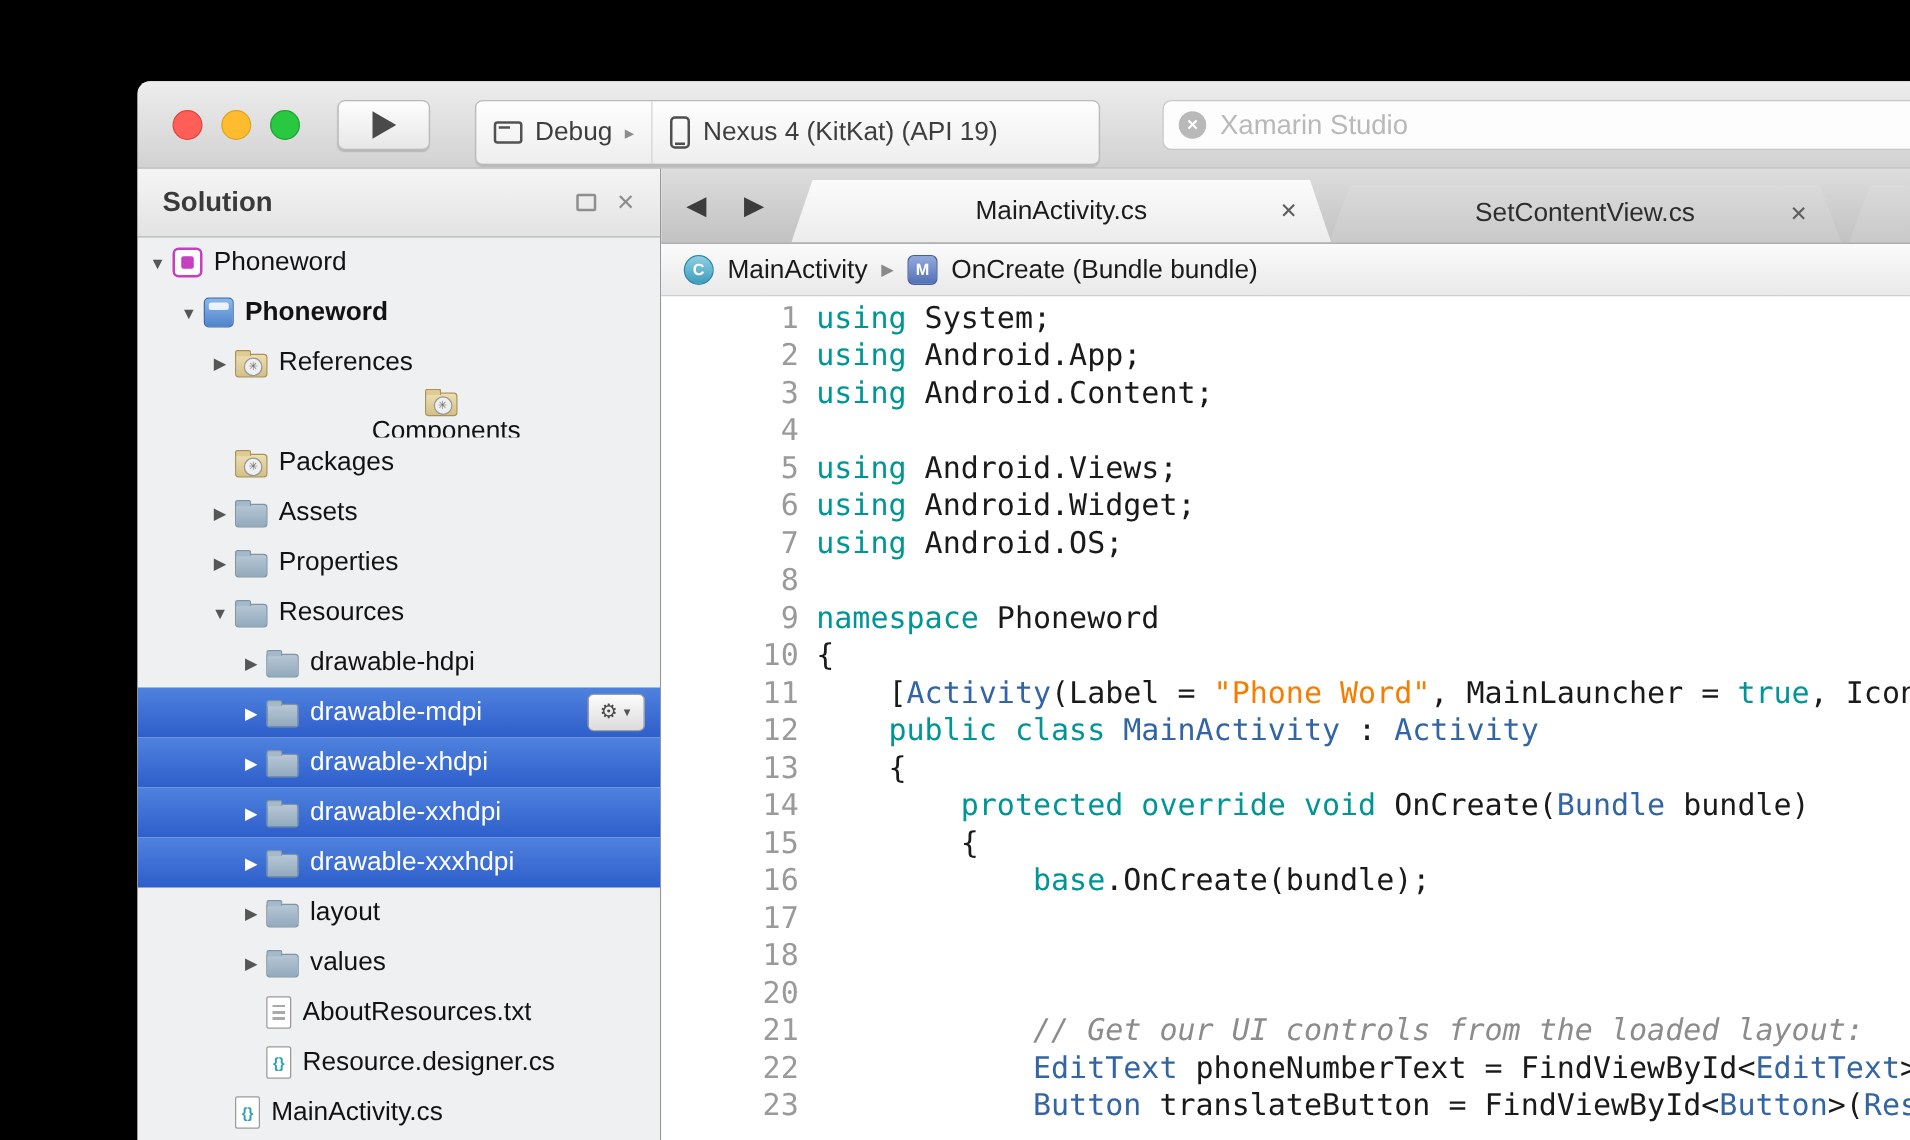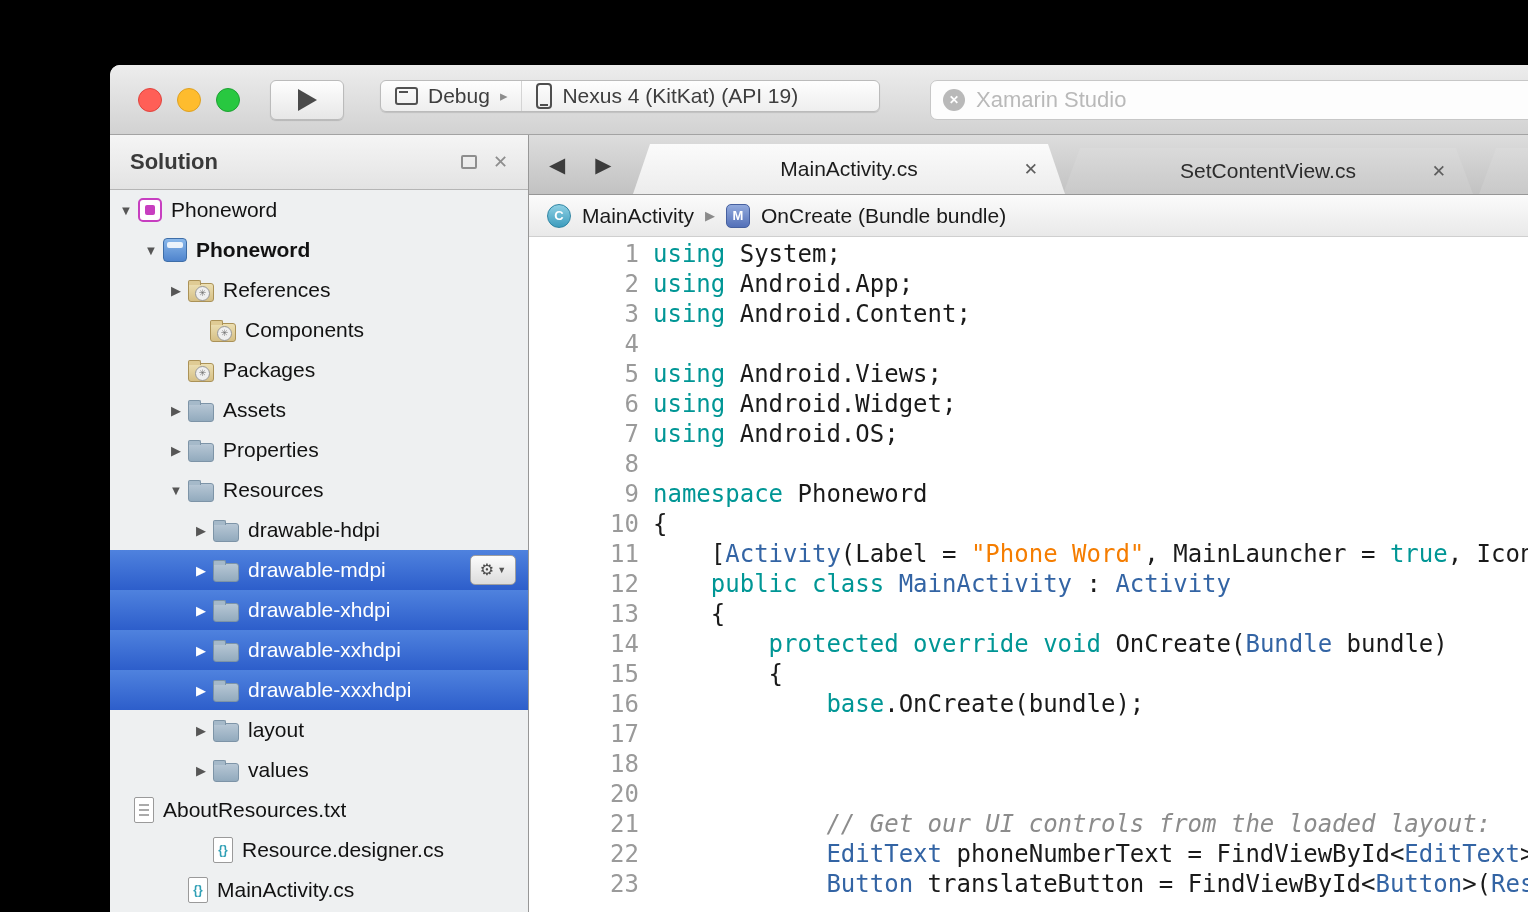--- a/index.html
+++ b/index.html
@@ -20,21 +20,21 @@
   .light-yellow { background:#febc2e; border:1px solid #dea123; }
   .light-green  { background:#28c840; border:1px solid #1ea133; }
 
   .run-button { position:absolute; left:160px; top:15px; width:74px; height:40px;
                 background:linear-gradient(#fefefe,#e7e7e7); border:1px solid #bbb;
                 border-radius:6px; box-shadow:0 1px 1px rgba(0,0,0,.15);
                 display:flex; align-items:center; justify-content:center; }
   .play-triangle { width:0; height:0; border-left:19px solid #4a4a4a;
                    border-top:11px solid transparent; border-bottom:11px solid transparent; }
 
-  .config-capsule { position:absolute; left:270px; top:15px; width:500px; height:32px;
+  .config-capsule { position:absolute; left:270px; top:15px; width:500px; height:52px;
                     background:linear-gradient(#fefefe,#eee); border:1px solid #bbb;
                     border-radius:6px; box-shadow:0 1px 1px rgba(0,0,0,.12);
                     display:flex; align-items:stretch; }
   .seg { display:flex; align-items:center; gap:10px; padding:0 14px; }
   .seg-debug { border-right:1px solid #d4d4d4; }
   .seg-label { font-size:21px; color:#3e3e3e; white-space:nowrap; }
   .debug-icon { width:23px; height:18px; border:2px solid #525252; border-radius:3px; position:relative; }
   .debug-icon::after { content:""; position:absolute; top:2px; left:2px; width:9px; height:2px; background:#525252; }
   .disclosure { font-size:15px; color:#8c8c8c; }
   .phone-icon { width:16px; height:26px; border:2px solid #4e4e4e; border-radius:4px; position:relative; }
@@ -199,21 +199,21 @@
 
   </div>
 
   <div class="tree-row" style="padding-left: 54px;">
     <span class="expander">▶</span>
     <span class="tree-icon icon-folder-badge"></span>
     <span class="tree-label">References</span>
 
   </div>
 
-  <div class="tree-row" style="padding-left: 76px;">
+  <div class="tree-row" style="padding-left: 76px; flex-direction: column;">
     <span class="expander"></span>
     <span class="tree-icon icon-folder-badge"></span>
     <span class="tree-label">Components</span>
 
   </div>
 
   <div class="tree-row" style="padding-left: 54px;">
     <span class="expander"></span>
     <span class="tree-icon icon-folder-badge"></span>
     <span class="tree-label">Packages</span>
@@ -286,21 +286,21 @@
 
   </div>
 
   <div class="tree-row" style="padding-left: 79px;">
     <span class="expander">▶</span>
     <span class="tree-icon icon-folder"></span>
     <span class="tree-label">values</span>
 
   </div>
 
-  <div class="tree-row" style="">
+  <div class="tree-row" style="padding-left: 79px;">
     <span class="expander"></span>
     <span class="tree-icon icon-file-text"></span>
     <span class="tree-label">AboutResources.txt</span>
 
   </div>
 
   <div class="tree-row" style="padding-left: 79px;">
     <span class="expander"></span>
     <span class="tree-icon icon-file-cs"></span>
     <span class="tree-label">Resource.designer.cs</span>

